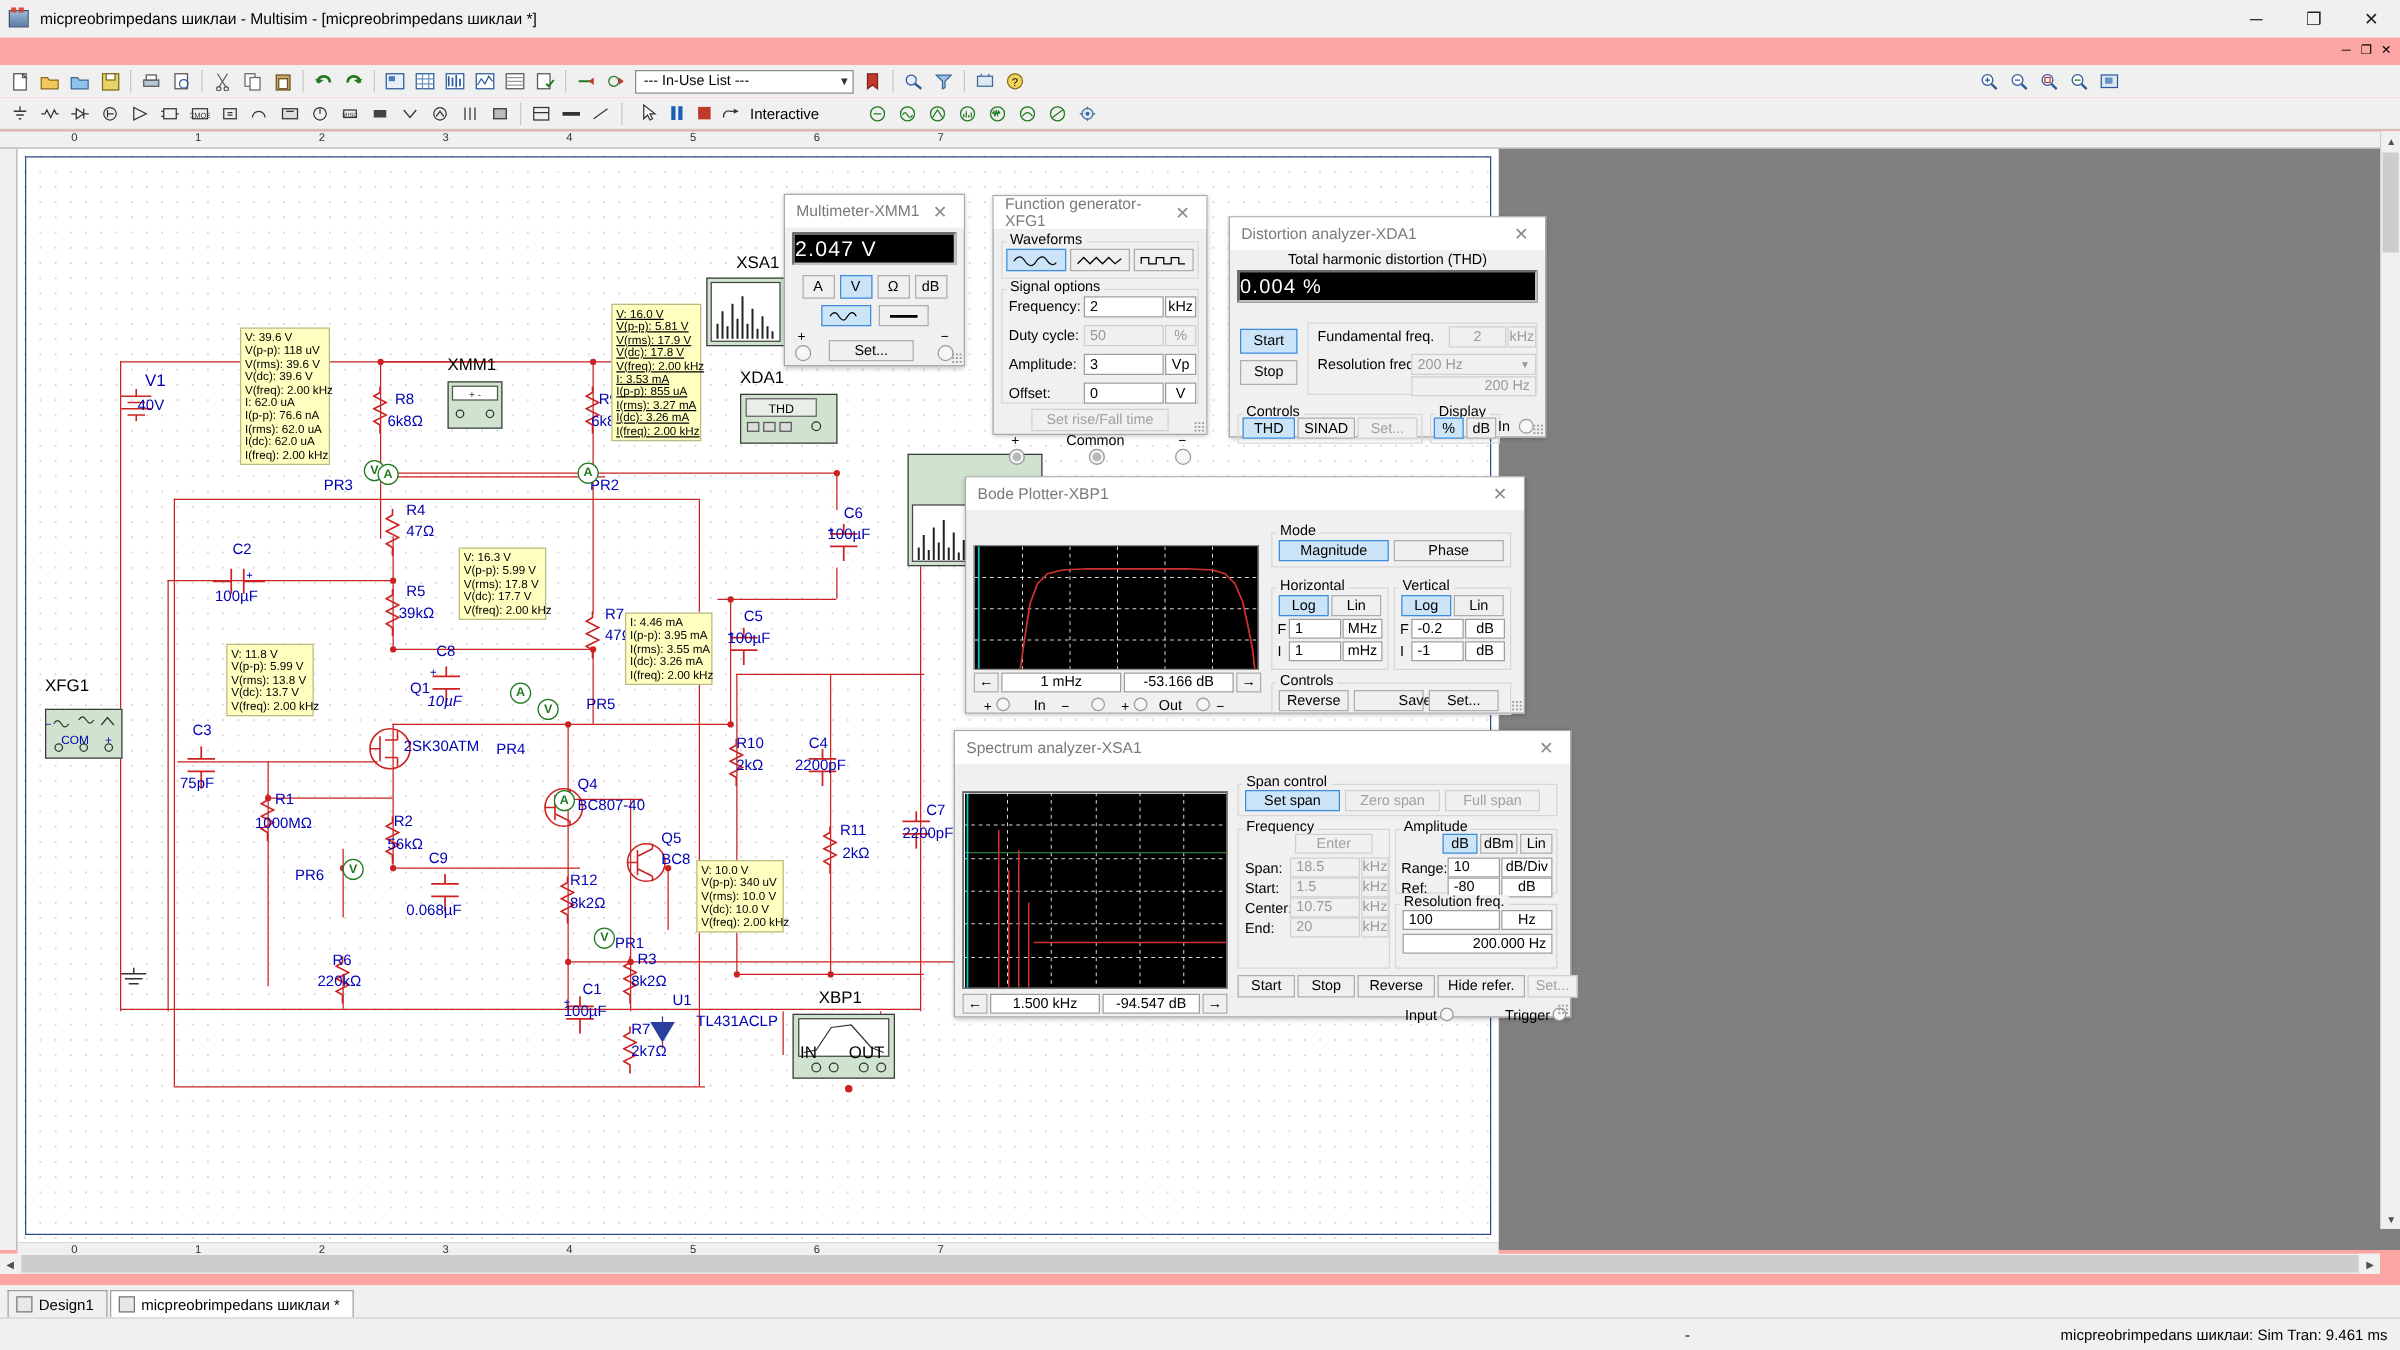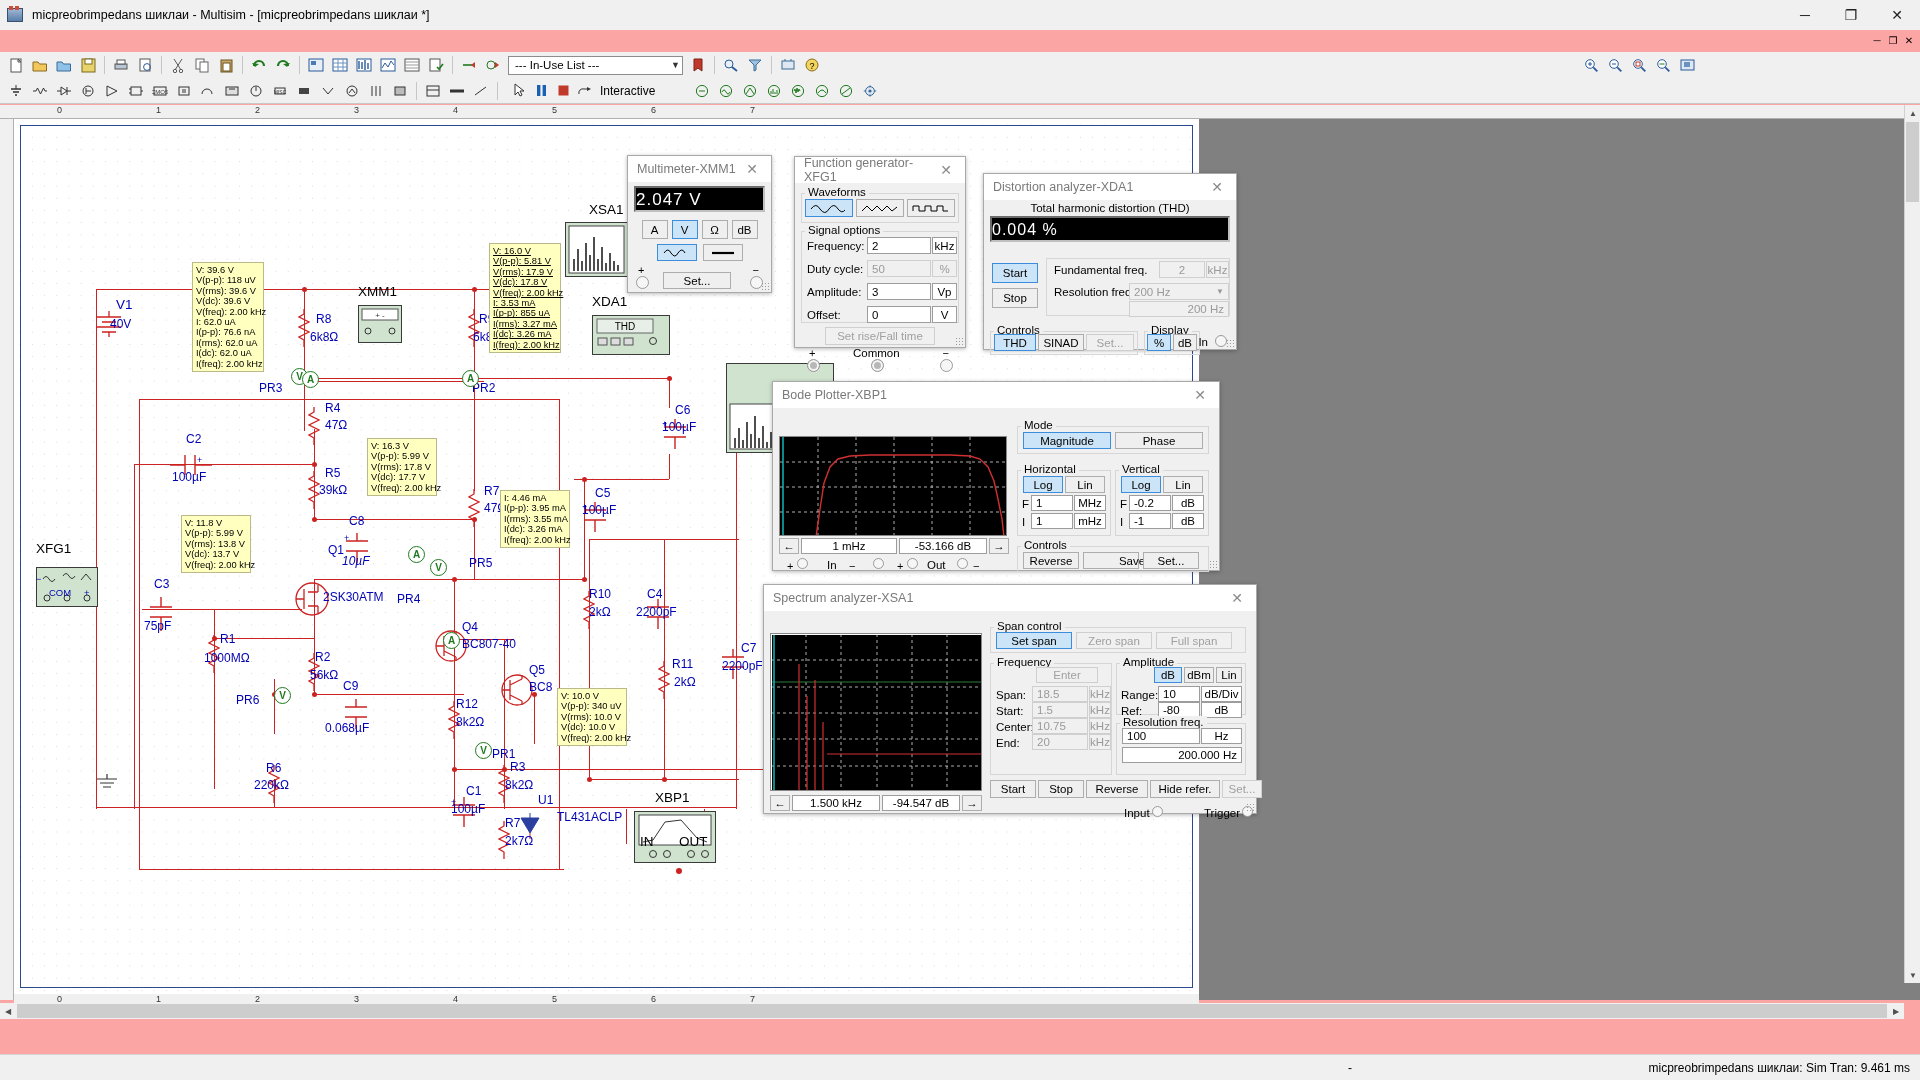--- a/index.html
+++ b/index.html
@@ -1308,19 +1308,29 @@
       <div class="btn dis" style="position:absolute; left:458px; top:169px; width:40px; height:18px;">Set...</div>
 
       <div style="position:absolute; left:360px; top:196px; font-size:11.5px;">Input</div>
       <div class="term" style="left:388px; top:195px; width:11px; height:11px;"></div>
       <div style="position:absolute; left:440px; top:196px; font-size:11.5px;">Trigger</div>
       <div class="term" style="left:478px; top:195px; width:11px; height:11px;"></div>
     </div>
     <div class="grip" style="right:1px; bottom:1px;"></div>
   </div>
 
+  <div class="tabbar">
+    <div class="tab">
+      <span class="tabico"></span>
+      <span>Design1</span>
+    </div>
+    <div class="tab active">
+      <span class="tabico"></span>
+      <span>micpreobrimpedans шиклаи *</span>
+    </div>
+  </div>
 
   <div class="statusbar">
     <div class="mid">-</div>
     <div class="right">micpreobrimpedans шиклаи: Sim Tran: 9.461 ms</div>
   </div>
 
 </div>
 
 </body></html>

